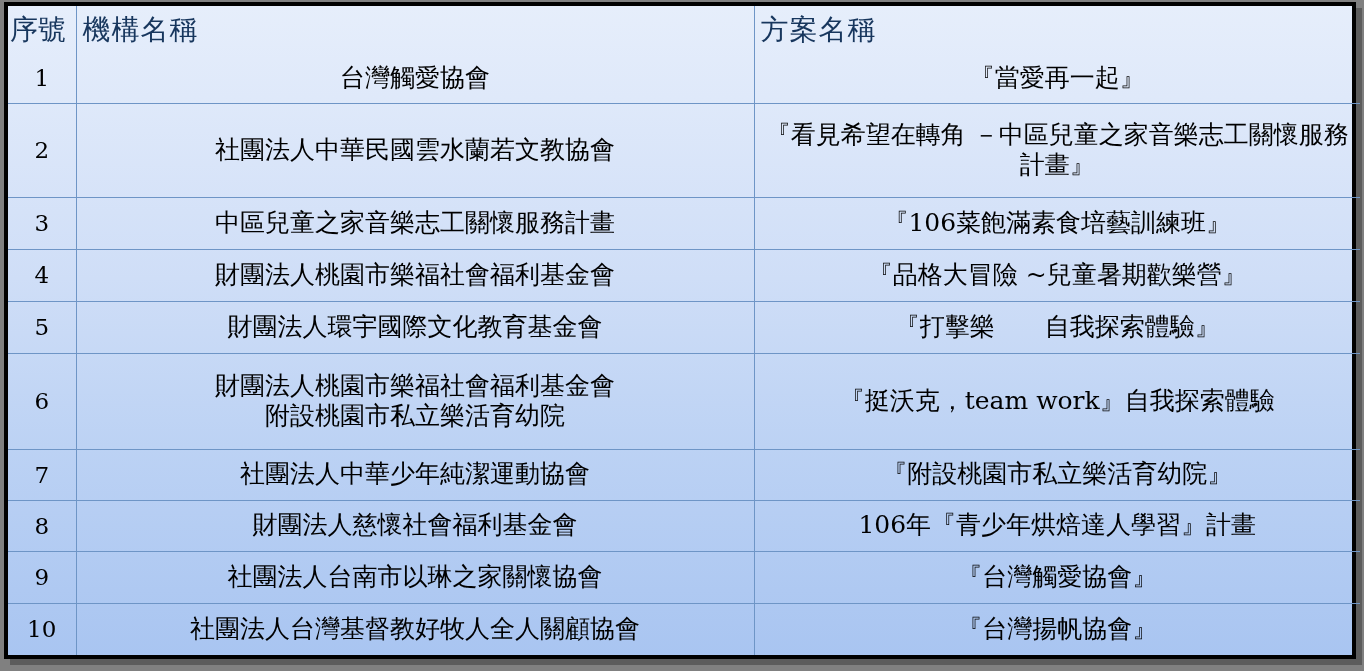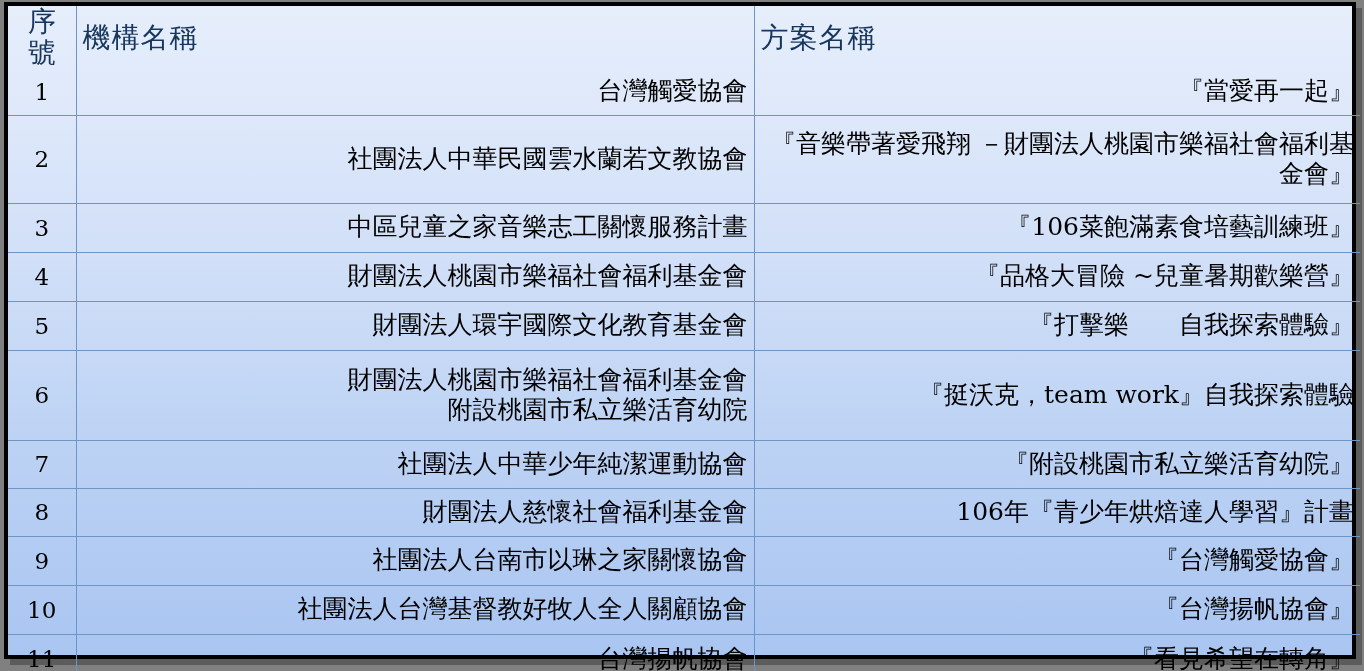--- a/index.html
+++ b/index.html
@@ -66,37 +66,37 @@
     color: #17365d;
     font-weight: bold;
     font-size: 28px;
     line-height: 1.12;
     height: 48px;
     letter-spacing: 1px;
     text-align: left;
   }
   thead th.seq-head {
     text-align: left;
-    padding: 0 20px;
+    padding: 0 2px;
     letter-spacing: 0;
   }
 
   
   tbody td {
     color: #000000;
     font-size: 25px;
     line-height: 1.22;
   }
   td.seq-cell {
     text-align: center;
     font-size: 23px;
     padding: 0 2px;
   }
   td.org-cell, td.prog-cell {
-    text-align: right;
+    text-align: center;
     white-space: pre-wrap;
     padding-left: 8px;
   }
 
   
   tr.r1  td { height: 46px; }
   tr.r2  td { height: 87px; }
   tr.r3  td { height: 48px; }
   tr.r4  td { height: 48px; }
   tr.r5  td { height: 48px; }
@@ -128,21 +128,21 @@
     </thead>
     <tbody>
       <tr class="r1">
         <td class="seq-cell">1</td>
         <td class="org-cell">台灣觸愛協會</td>
         <td class="prog-cell">『當愛再一起』</td>
       </tr>
       <tr class="r2">
         <td class="seq-cell">2</td>
         <td class="org-cell">社團法人中華民國雲水蘭若文教協會</td>
-        <td class="prog-cell">『音樂帶著愛飛翔 －財團法人桃園市樂福社會福利基金會』</td>
+        <td class="prog-cell">『看見希望在轉角 －中區兒童之家音樂志工關懷服務計畫』</td>
       </tr>
       <tr class="r3">
         <td class="seq-cell">3</td>
         <td class="org-cell">中區兒童之家音樂志工關懷服務計畫</td>
         <td class="prog-cell">『106菜飽滿素食培藝訓練班』</td>
       </tr>
       <tr class="r4">
         <td class="seq-cell">4</td>
         <td class="org-cell">財團法人桃園市樂福社會福利基金會</td>
         <td class="prog-cell">『品格大冒險 ~兒童暑期歡樂營』</td>
@@ -171,20 +171,15 @@
       <tr class="r9">
         <td class="seq-cell">9</td>
         <td class="org-cell">社團法人台南市以琳之家關懷協會</td>
         <td class="prog-cell">『台灣觸愛協會』</td>
       </tr>
       <tr class="r10">
         <td class="seq-cell">10</td>
         <td class="org-cell">社團法人台灣基督教好牧人全人關顧協會</td>
         <td class="prog-cell">『台灣揚帆協會』</td>
       </tr>
-      <tr class="r11">
-        <td class="seq-cell">11</td>
-        <td class="org-cell">台灣揚帆協會</td>
-        <td class="prog-cell">『看見希望在轉角』</td>
-      </tr>
     </tbody>
   </table>
 </div>
 
 </body></html>

